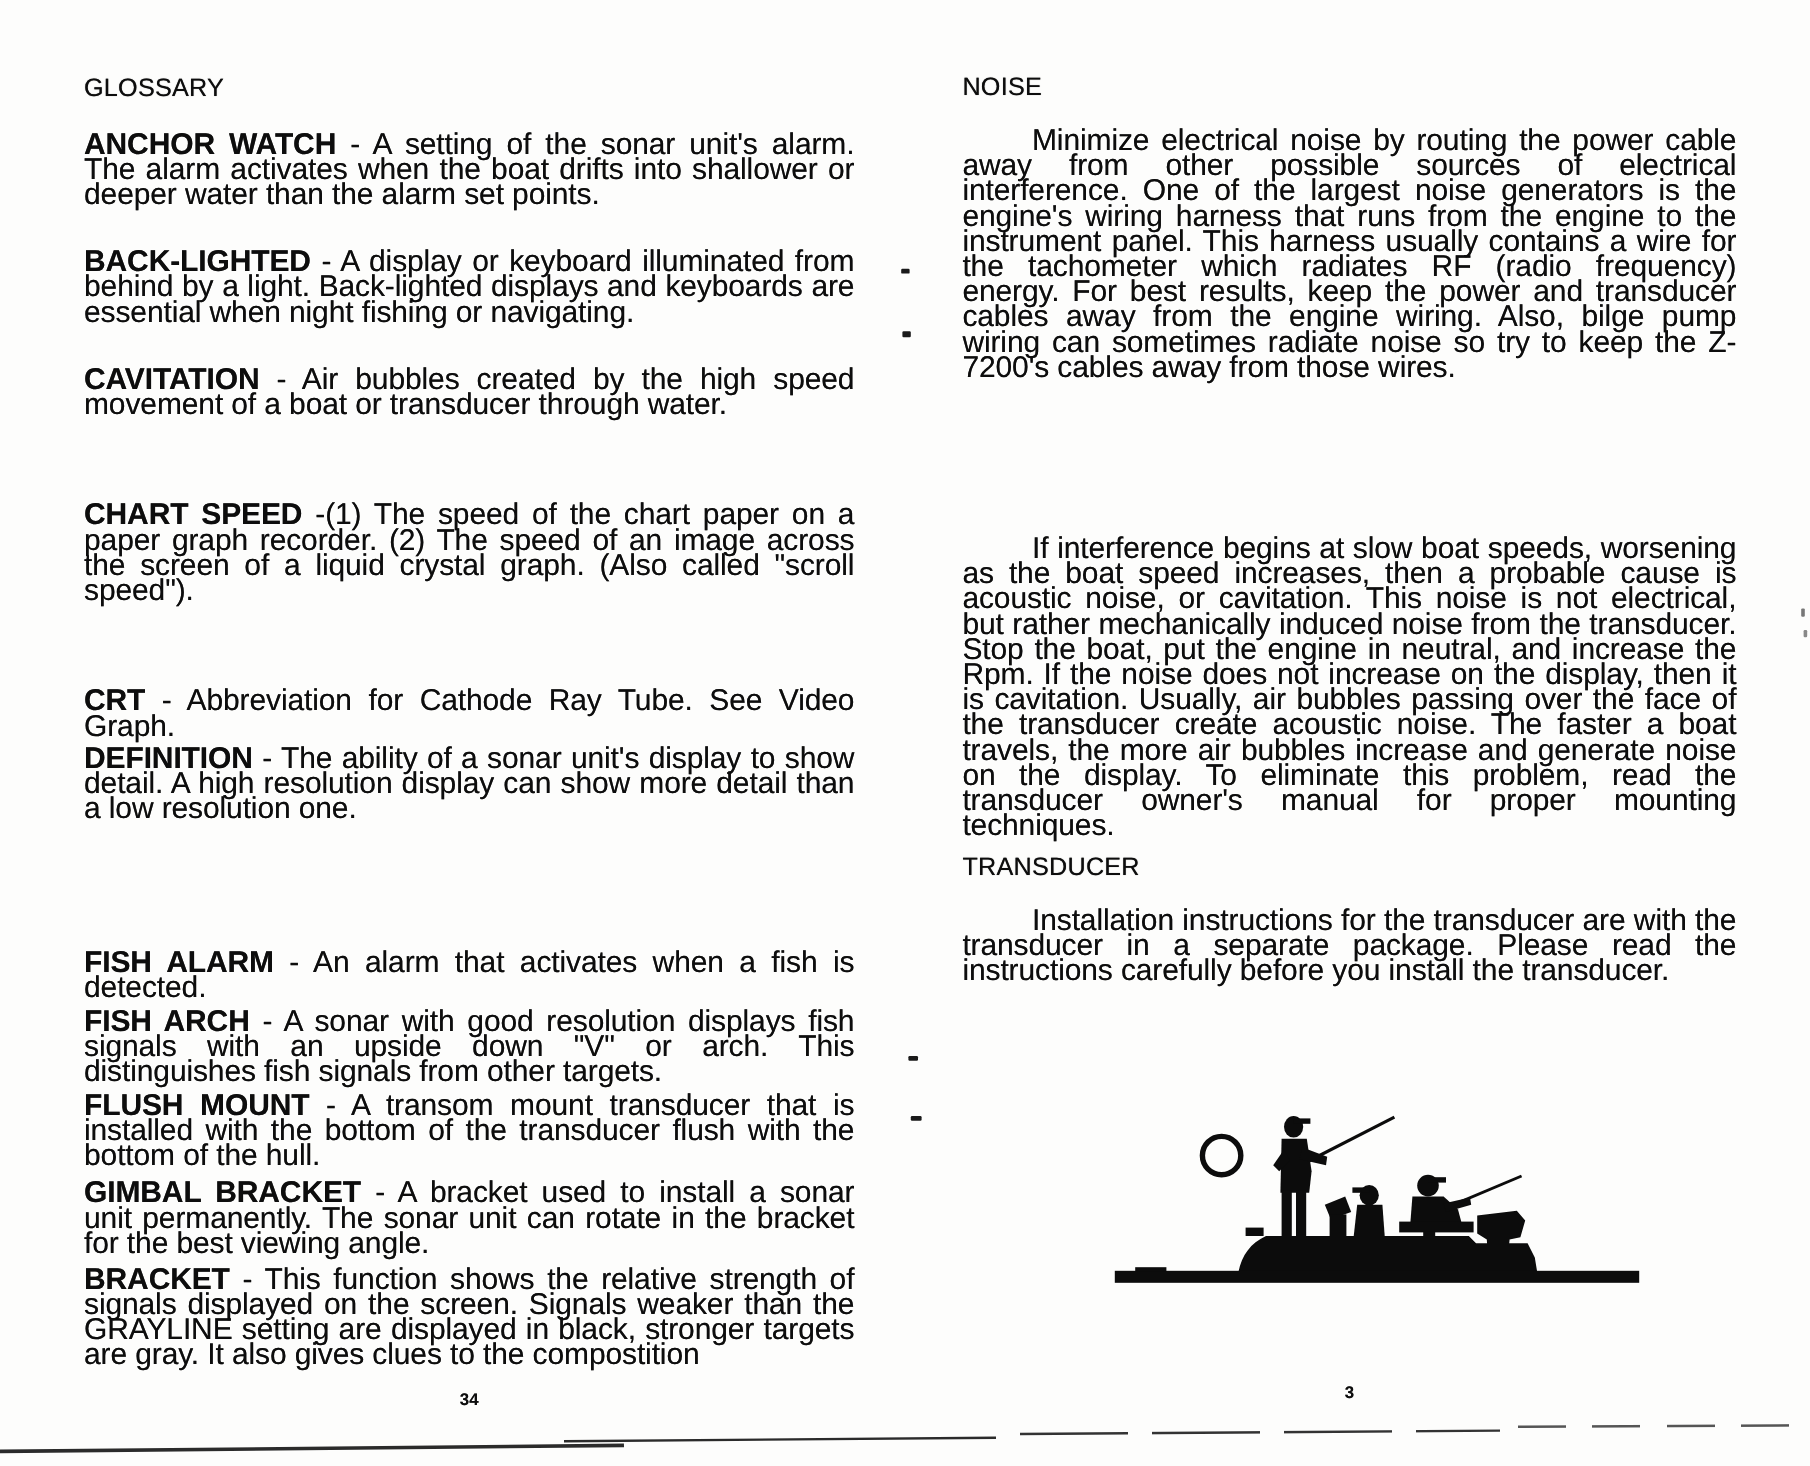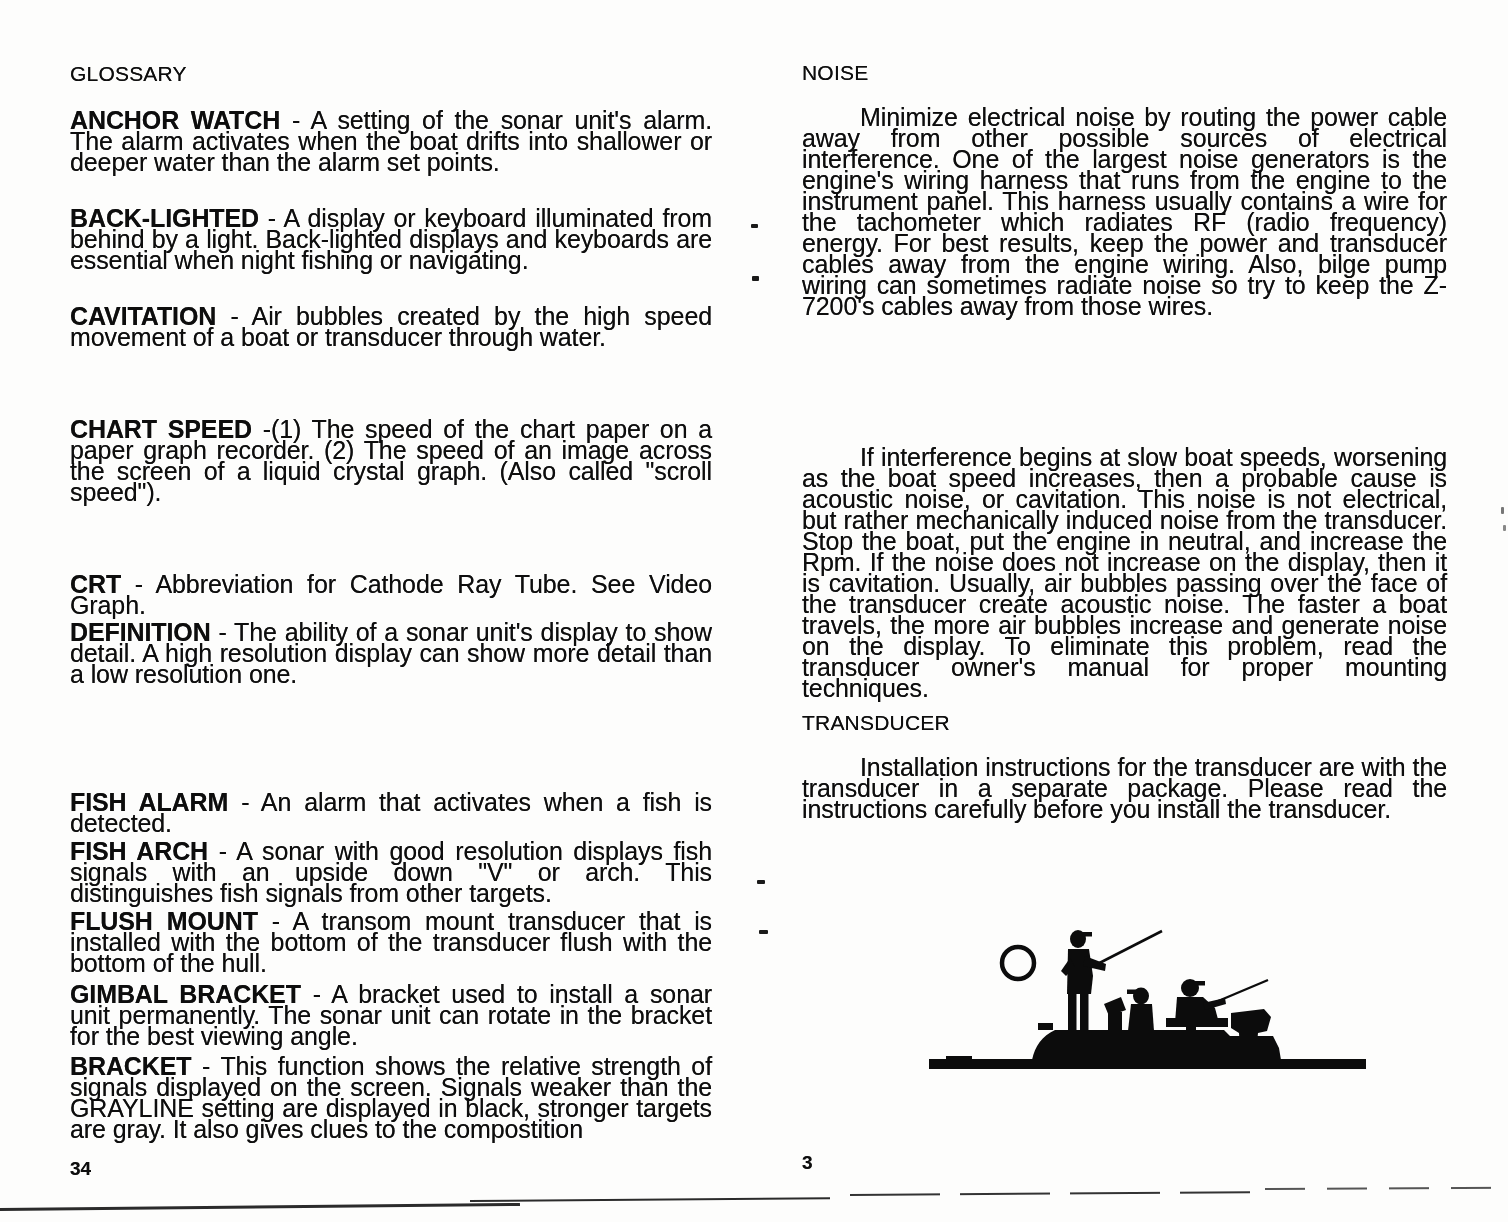--- a/index.html
+++ b/index.html
@@ -20,22 +20,22 @@
   .lcol{left:70px;width:642px;}
   .rcol{left:802px;width:645px;}
   .heading{
     position:absolute;
     font-size:21px;font-weight:normal;letter-spacing:0.2px;
     text-shadow:0 0 0.6px rgba(0,0,0,0.75);
   }
   .term{font-weight:bold;}
   .indent{text-indent:58px;}
   .pagenum{
-    position:absolute;font-size:19px;font-weight:bold;
-    text-align:left;text-shadow:0 0 0.5px rgba(0,0,0,0.6);
+    position:absolute;font-size:14px;font-weight:bold;
+    text-align:center;text-shadow:0 0 0.5px rgba(0,0,0,0.6);
   }
   .speck{position:absolute;background:#1a1a1a;border-radius:1px;}
   .scanline{position:absolute;background:#2b2b2b;transform-origin:left center;}
   .illus{position:absolute;left:928px;top:918px;width:442px;height:165px;}
   svg{display:block;}
 </style>
 </head>
 <body>
 
 <div class="page-canvas">

